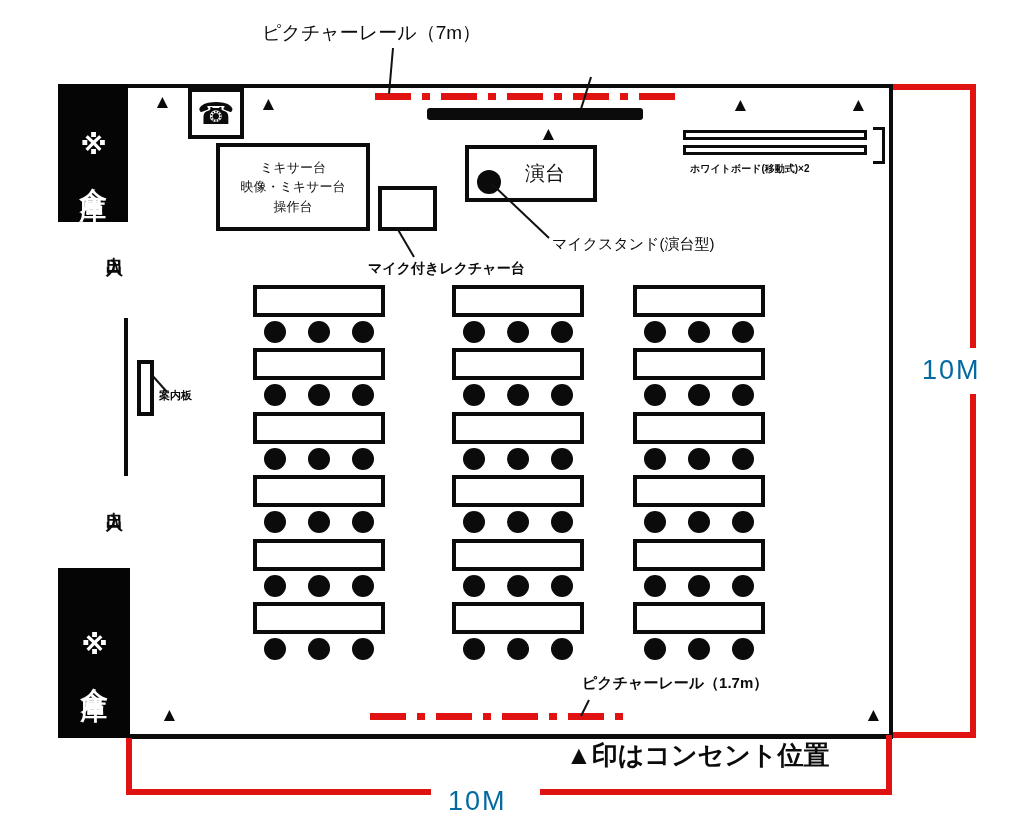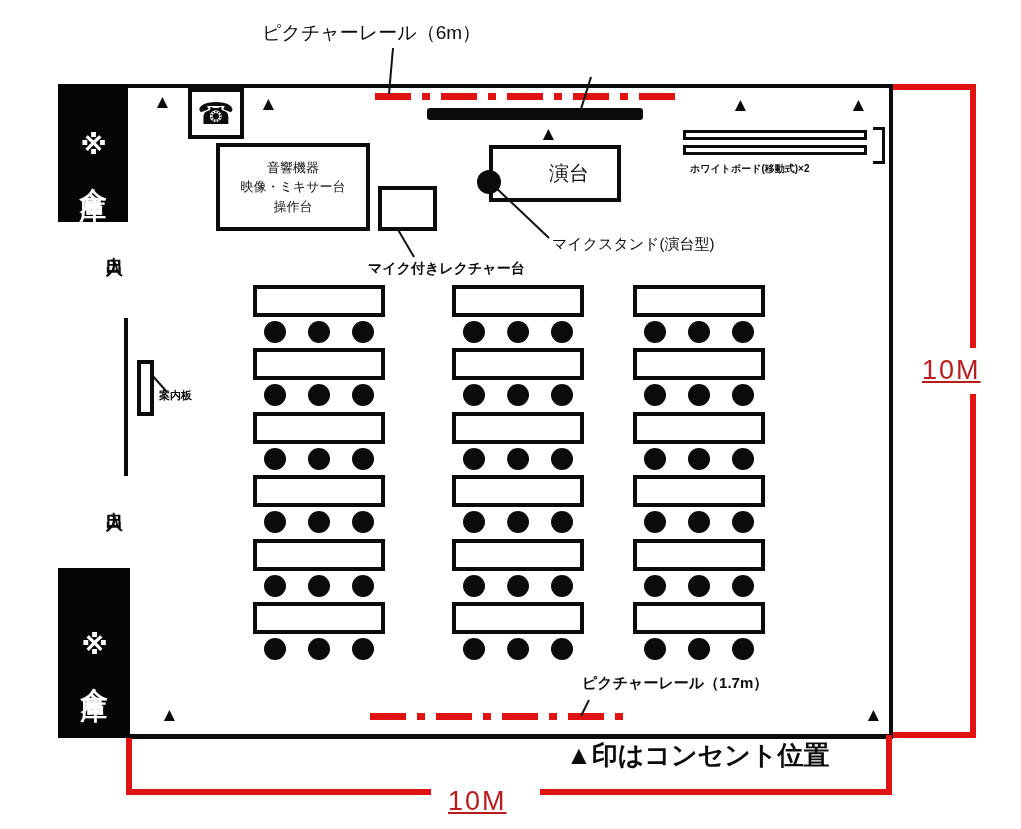--- a/index.html
+++ b/index.html
@@ -19,21 +19,21 @@
     font-size:17px;font-weight:700;line-height:1;letter-spacing:2px;color:#0b0b0b;
   }
   .outline{position:absolute;background:#fff;border:4px solid #0b0b0b;box-sizing:border-box;}
   .tri{position:absolute;font-size:19px;line-height:1;color:#0b0b0b;}
   .label{position:absolute;white-space:nowrap;color:#0b0b0b;}
   .redline{position:absolute;background:#e01212;}
   .rail{
     position:absolute;height:7px;
     background:repeating-linear-gradient(90deg,#e01212 0 36px,transparent 36px 47px,#e01212 47px 55px,transparent 55px 66px);
   }
-  .dim{position:absolute;color:#b91c1c;font-size:27px;font-weight:500;letter-spacing:2px;text-decoration:underline;}
+  .dim{position:absolute;color:#0369a1;font-size:27px;font-weight:500;letter-spacing:2px;}
   .chair{position:absolute;width:22px;height:22px;border-radius:50%;background:#0b0b0b;}
   .stable{position:absolute;background:#fff;border:4px solid #0b0b0b;box-sizing:border-box;}
   .bracket{position:absolute;border-top:3px solid #0b0b0b;border-right:3px solid #0b0b0b;border-bottom:3px solid #0b0b0b;box-sizing:border-box;}
   svg.leaders{position:absolute;left:0;top:0;pointer-events:none;}
 </style>
 </head>
 <body>
 
 <div id="stage">
 
@@ -61,38 +61,38 @@
 
   <div class="tri" style="left:153px;top:92px;">▲</div>
   <div class="tri" style="left:259px;top:94px;">▲</div>
   <div class="tri" style="left:539px;top:124px;">▲</div>
   <div class="tri" style="left:731px;top:95px;">▲</div>
   <div class="tri" style="left:849px;top:95px;">▲</div>
   <div class="tri" style="left:160px;top:705px;">▲</div>
   <div class="tri" style="left:864px;top:705px;">▲</div>
 
   <div class="outline" style="left:216px;top:143px;width:154px;height:88px;display:flex;flex-direction:column;align-items:center;justify-content:center;font-size:13px;line-height:1.5;">
-    <span>音響機器</span>
+    <span>ミキサー台</span>
     <span>映像・ミキサー台</span>
     <span>操作台</span>
   </div>
 
   <div class="outline" style="left:378px;top:186px;width:59px;height:45px;"></div>
   <div class="label" style="left:368px;top:260px;font-size:14px;font-weight:700;">マイク付きレクチャー台</div>
 
-  <div class="outline" style="left:465px;top:145px;width:132px;height:57px;display:flex;align-items:center;justify-content:center;margin-left:24px;">
+  <div class="outline" style="left:465px;top:145px;width:132px;height:57px;display:flex;align-items:center;justify-content:center;">
     <span style="font-size:20px;margin-left:28px;">演台</span>
   </div>
   <div style="position:absolute;left:477px;top:170px;width:24px;height:24px;border-radius:50%;background:#0b0b0b;"></div>
   <div class="label" style="left:552px;top:235px;font-size:15px;">マイクスタンド(演台型)</div>
 
   <div style="position:absolute;left:427px;top:108px;width:216px;height:12px;background:#0b0b0b;border-radius:3px;"></div>
 
   <div class="rail" style="left:375px;top:93px;width:300px;"></div>
-  <div class="label" style="left:262px;top:20px;font-size:19px;">ピクチャーレール（6m）</div>
+  <div class="label" style="left:262px;top:20px;font-size:19px;">ピクチャーレール（7m）</div>
   <div class="rail" style="left:370px;top:713px;width:263px;"></div>
   <div class="label" style="left:582px;top:674px;font-size:15px;font-weight:700;">ピクチャーレール（1.7m）</div>
 
   <div class="outline" style="left:683px;top:130px;width:184px;height:10px;border-width:3px;"></div>
   <div class="outline" style="left:683px;top:145px;width:184px;height:10px;border-width:3px;"></div>
   <div class="bracket" style="left:873px;top:127px;width:12px;height:37px;"></div>
   <div class="label" style="left:690px;top:162px;font-size:10px;font-weight:600;">ホワイトボード(移動式)×2</div>
 
   <div id="seating">
       <div class="stable" style="left: 253px; top: 285px; width: 132px; height: 32px;"></div>

